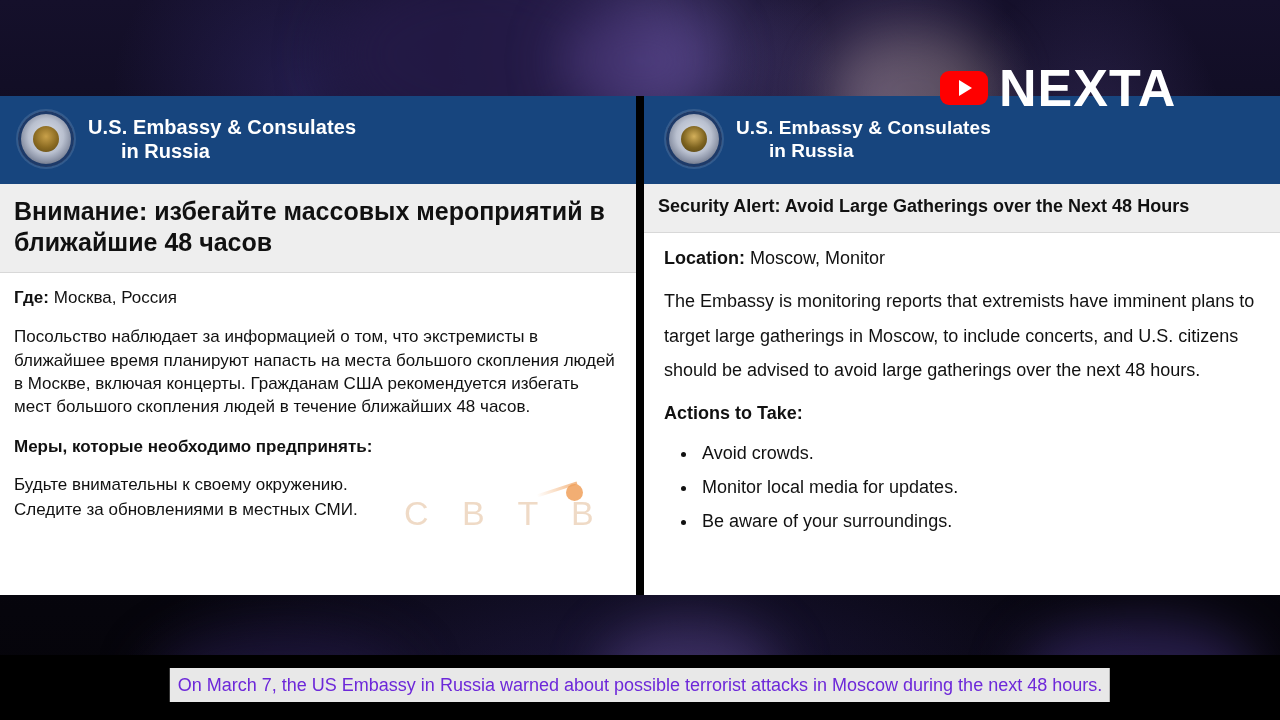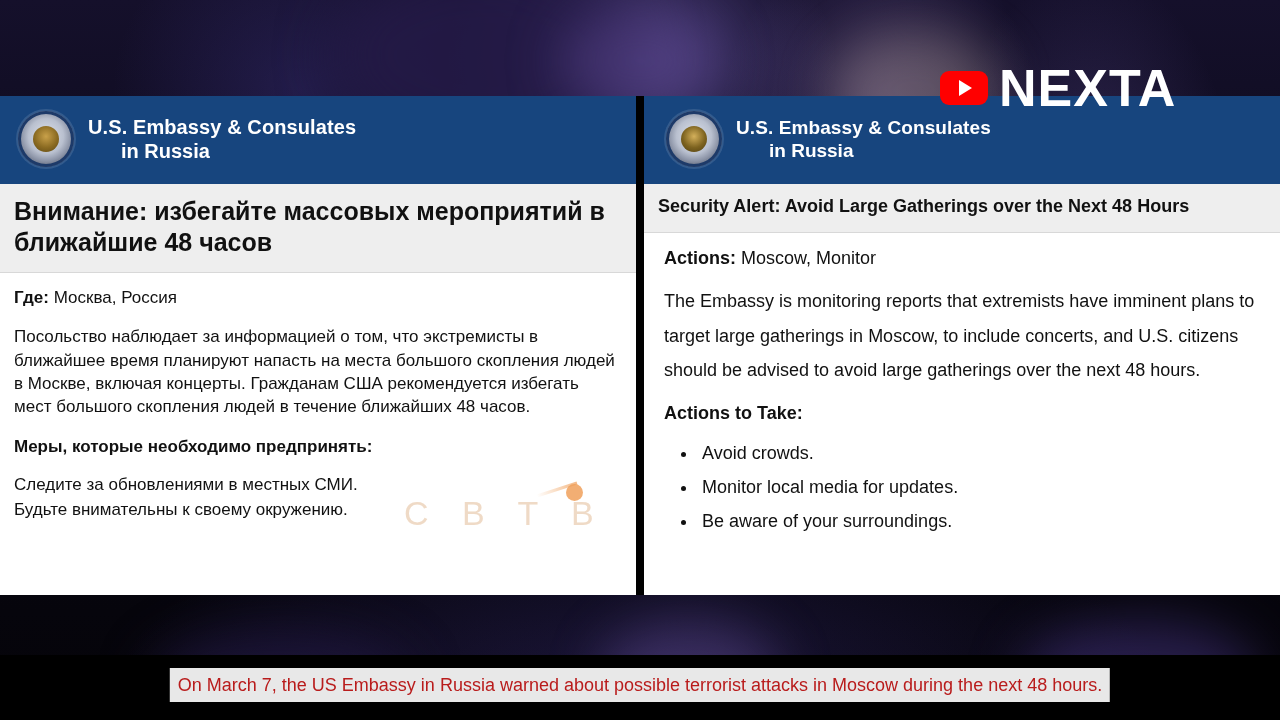--- a/index.html
+++ b/index.html
@@ -243,21 +243,21 @@
     width: 1280px;
     height: 65px;
     background: #000;
   }
   .caption {
     position: absolute;
     left: 50%;
     bottom: 18px;
     transform: translateX(-50%);
     background: #e8e8e8;
-    color: #b91c1c;
+    color: #6d28d9;
     font-size: 18px;
     line-height: 1.45;
     padding: 4px 8px;
     white-space: nowrap;
   }
   .topbar {
     position: absolute;
     left: 0; top: 0;
     width: 1280px; height: 96px;
     pointer-events: none;
@@ -291,22 +291,22 @@
         <div class="doc-title">Внимание: избегайте массовых мероприятий в ближайшие 48 часов</div>
       </div>
       <div class="doc-body">
         <p class="loc-line">
           <span class="loc-label">Где:</span>
           <span>Москва, Россия</span>
         </p>
         <p class="para">Посольство наблюдает за информацией о том, что экстремисты в ближайшее время планируют напасть на места большого скопления людей в Москве, включая концерты. Гражданам США рекомендуется избегать мест большого скопления людей в течение ближайших 48 часов.</p>
         <p class="subhead">Меры, которые необходимо предпринять:</p>
         <div class="actions-ru">
+          <div>Будьте внимательны к своему окружению.</div>
           <div>Следите за обновлениями в местных СМИ.</div>
-          <div>Будьте внимательны к своему окружению.</div>
         </div>
       </div>
       <div class="watermark-tail"></div>
       <div class="watermark-dot"></div>
       <div class="watermark">C B T B</div>
     </div>
 
     <div class="doc-gap"></div>
 
     <div class="doc doc-en">
@@ -315,21 +315,21 @@
         <div class="header-text">
           <div class="header-line1">U.S. Embassy &amp; Consulates</div>
           <div class="header-line2">in Russia</div>
         </div>
       </div>
       <div class="doc-title-band">
         <div class="doc-title">Security Alert: Avoid Large Gatherings over the Next 48 Hours</div>
       </div>
       <div class="doc-body">
         <p class="loc-line">
-          <span class="loc-label">Actions:</span>
+          <span class="loc-label">Location:</span>
           <span>Moscow, Monitor</span>
         </p>
         <p class="para">The Embassy is monitoring reports that extremists have imminent plans to target large gatherings in Moscow, to include concerts, and U.S. citizens should be advised to avoid large gatherings over the next 48 hours.</p>
         <p class="subhead">Actions to Take:</p>
         <ul class="bullets">
           <li>Avoid crowds.</li>
           <li>Monitor local media for updates.</li>
           <li>Be aware of your surroundings.</li>
         </ul>
       </div>

